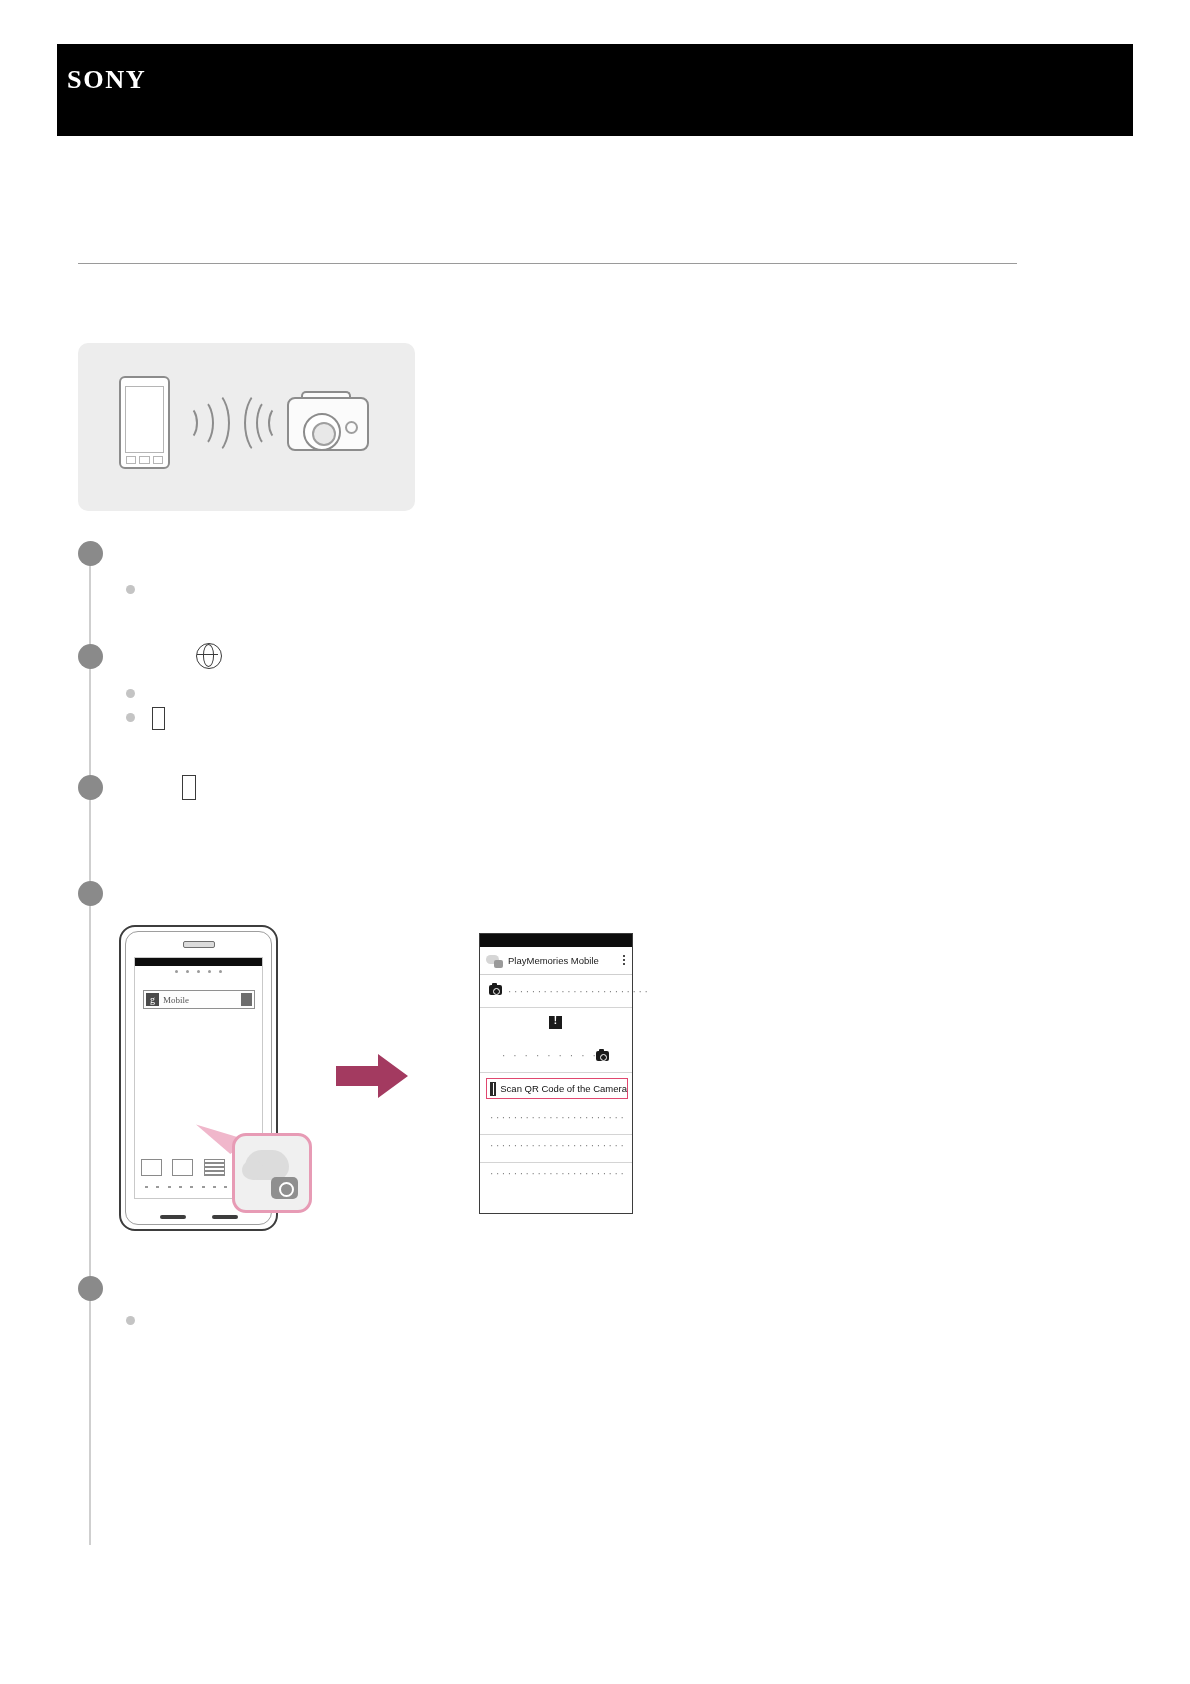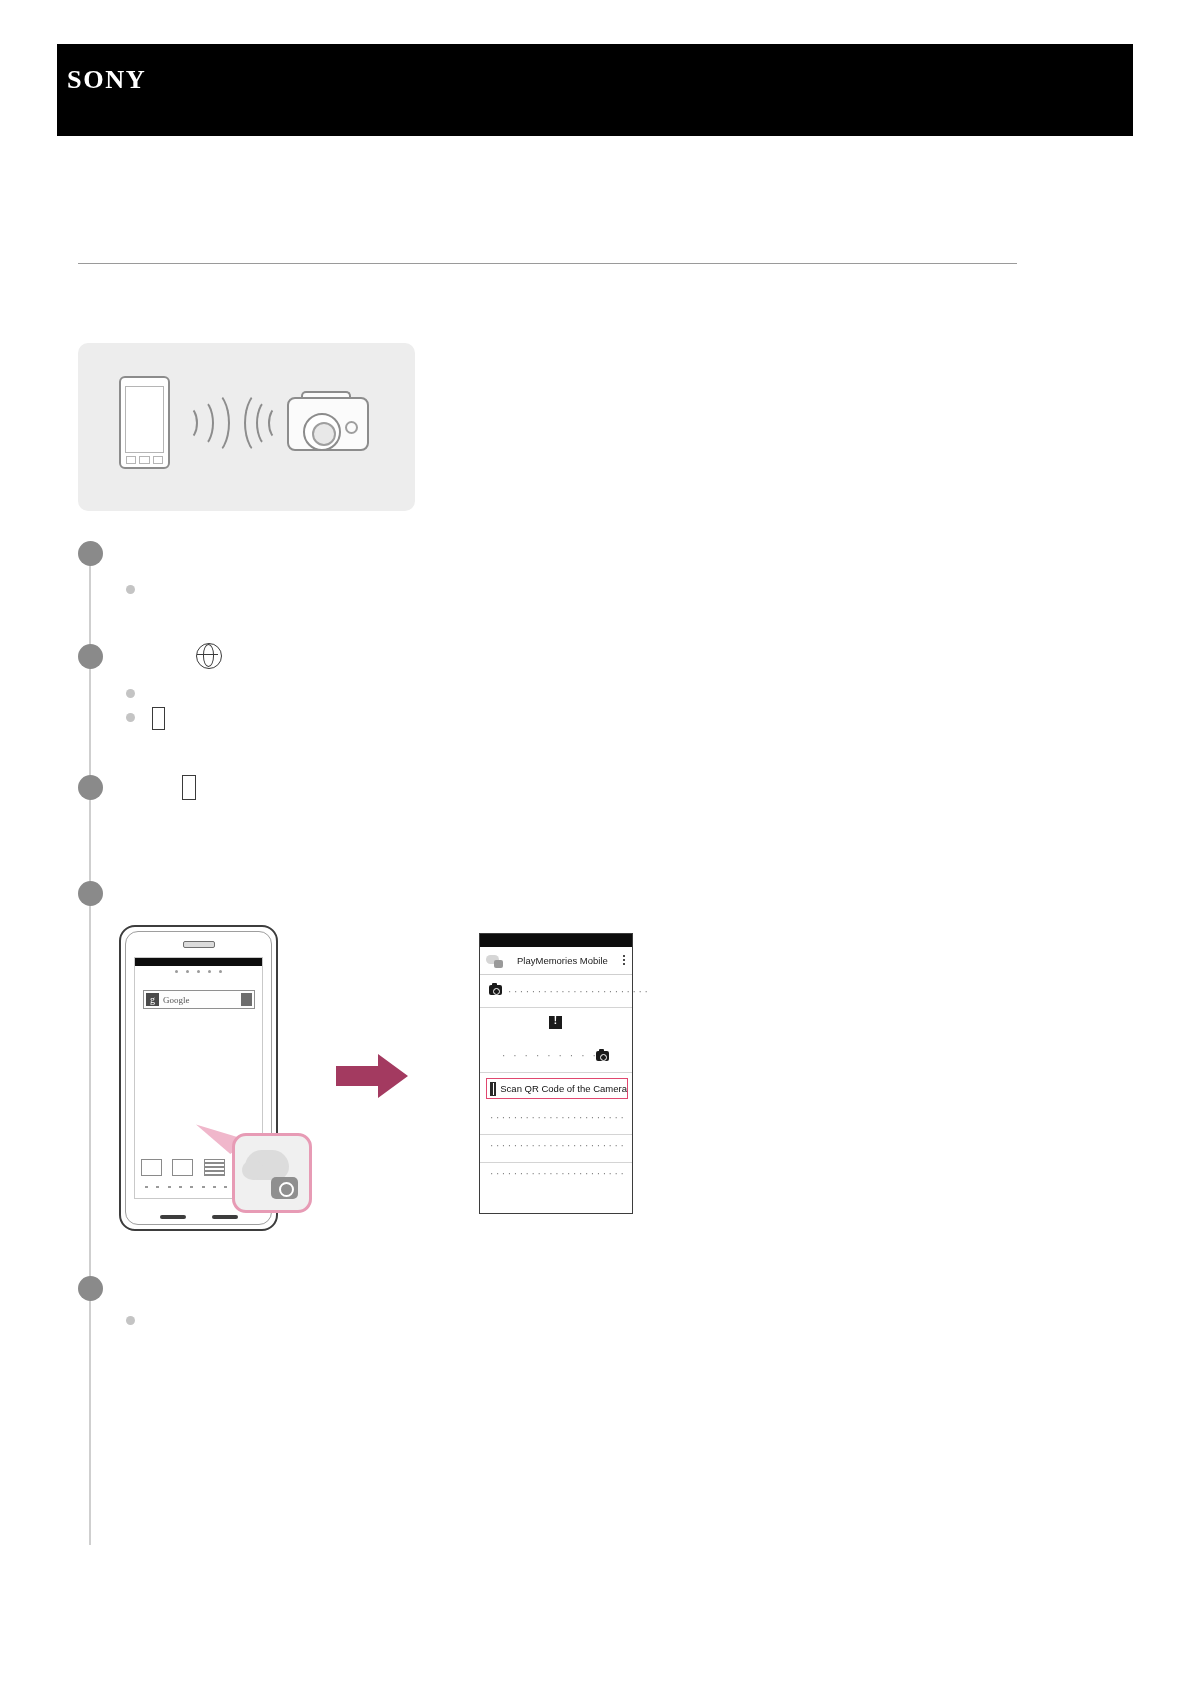--- a/index.html
+++ b/index.html
@@ -457,21 +457,21 @@
   .app-header .pm-mini .m {
     position: absolute;
     right: 0; bottom: 0;
     width: 9px; height: 8px;
     background: #9a9a9a;
     border-radius: 2px;
   }
   .app-title-text {
     font-size: 9.5px;
     color: #1a1a1a;
-    margin-left: 14px;
+    margin-left: 5px;
     font-family: "Liberation Sans", sans-serif;
   }
   .app-kebab {
     position: absolute;
     right: 7px;
     top: 8px;
     display: flex;
     flex-direction: column;
     gap: 2px;
   }
@@ -620,21 +620,21 @@
     <div class="phone-statusbar"></div>
     <div class="phone-dots">
       <i></i>
         <i></i>
         <i></i>
         <i></i>
         <i></i>
     </div>
     <div class="google-bar">
       <span class="g-badge">g</span>
-      <span class="g-text">Google</span>
+      <span class="g-text">Mobile</span>
       <span class="g-mic"></span>
     </div>
     <div class="dock-row">
       <span class="app"></span>
       <span class="app"></span>
       <span class="app grid"></span>
       <span class="app"></span>
     </div>
     <div class="dock-dashes">
       <i></i>

